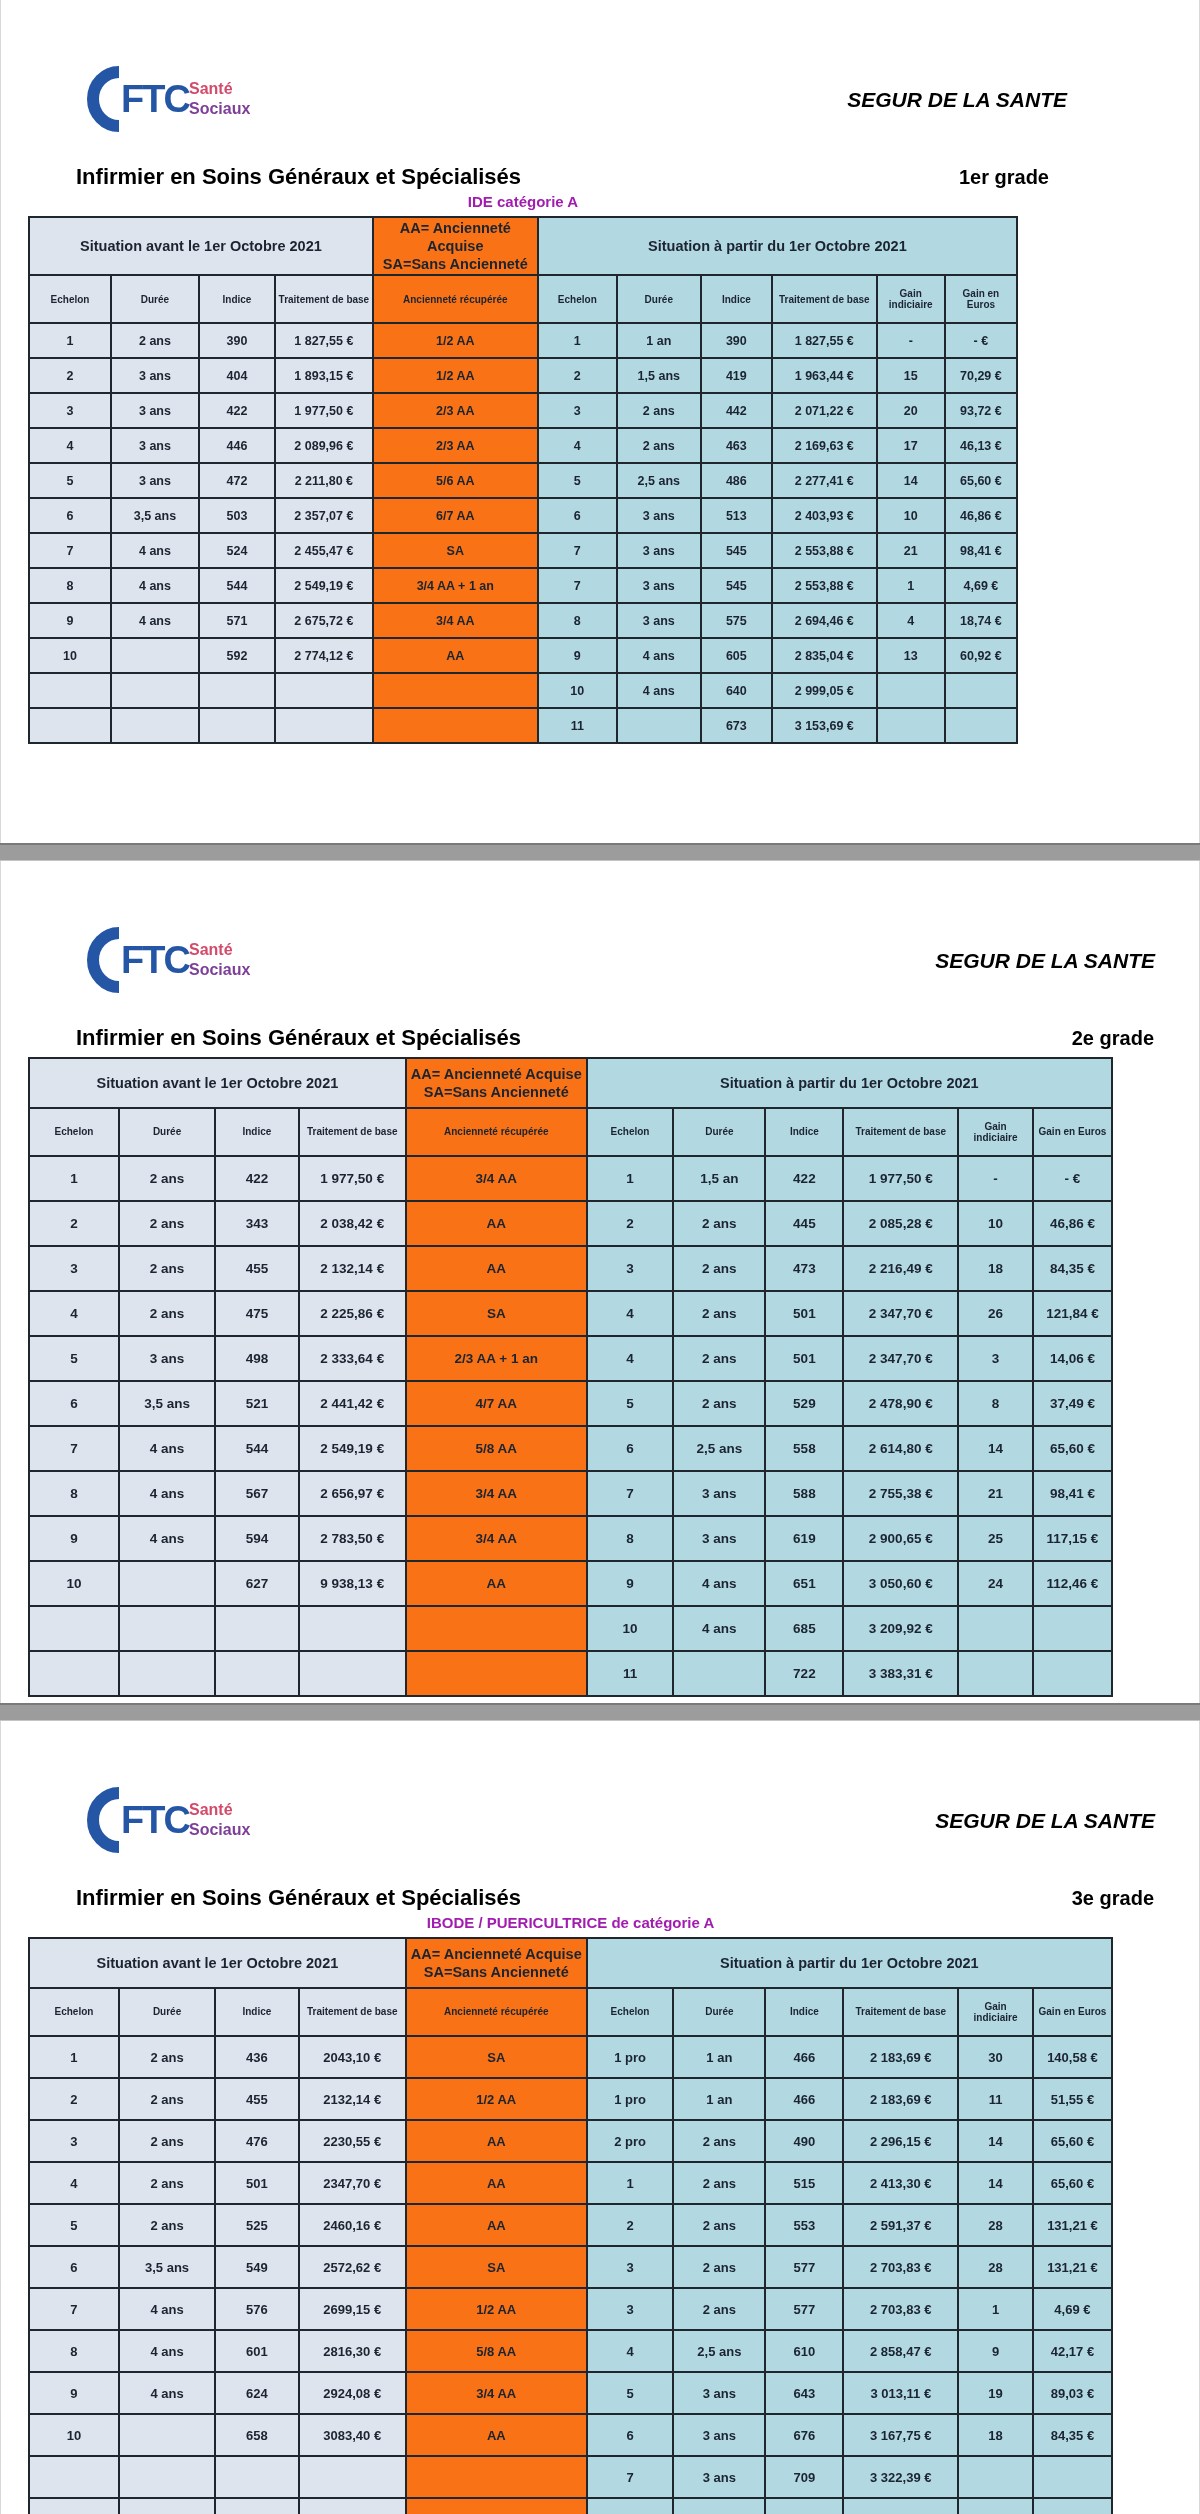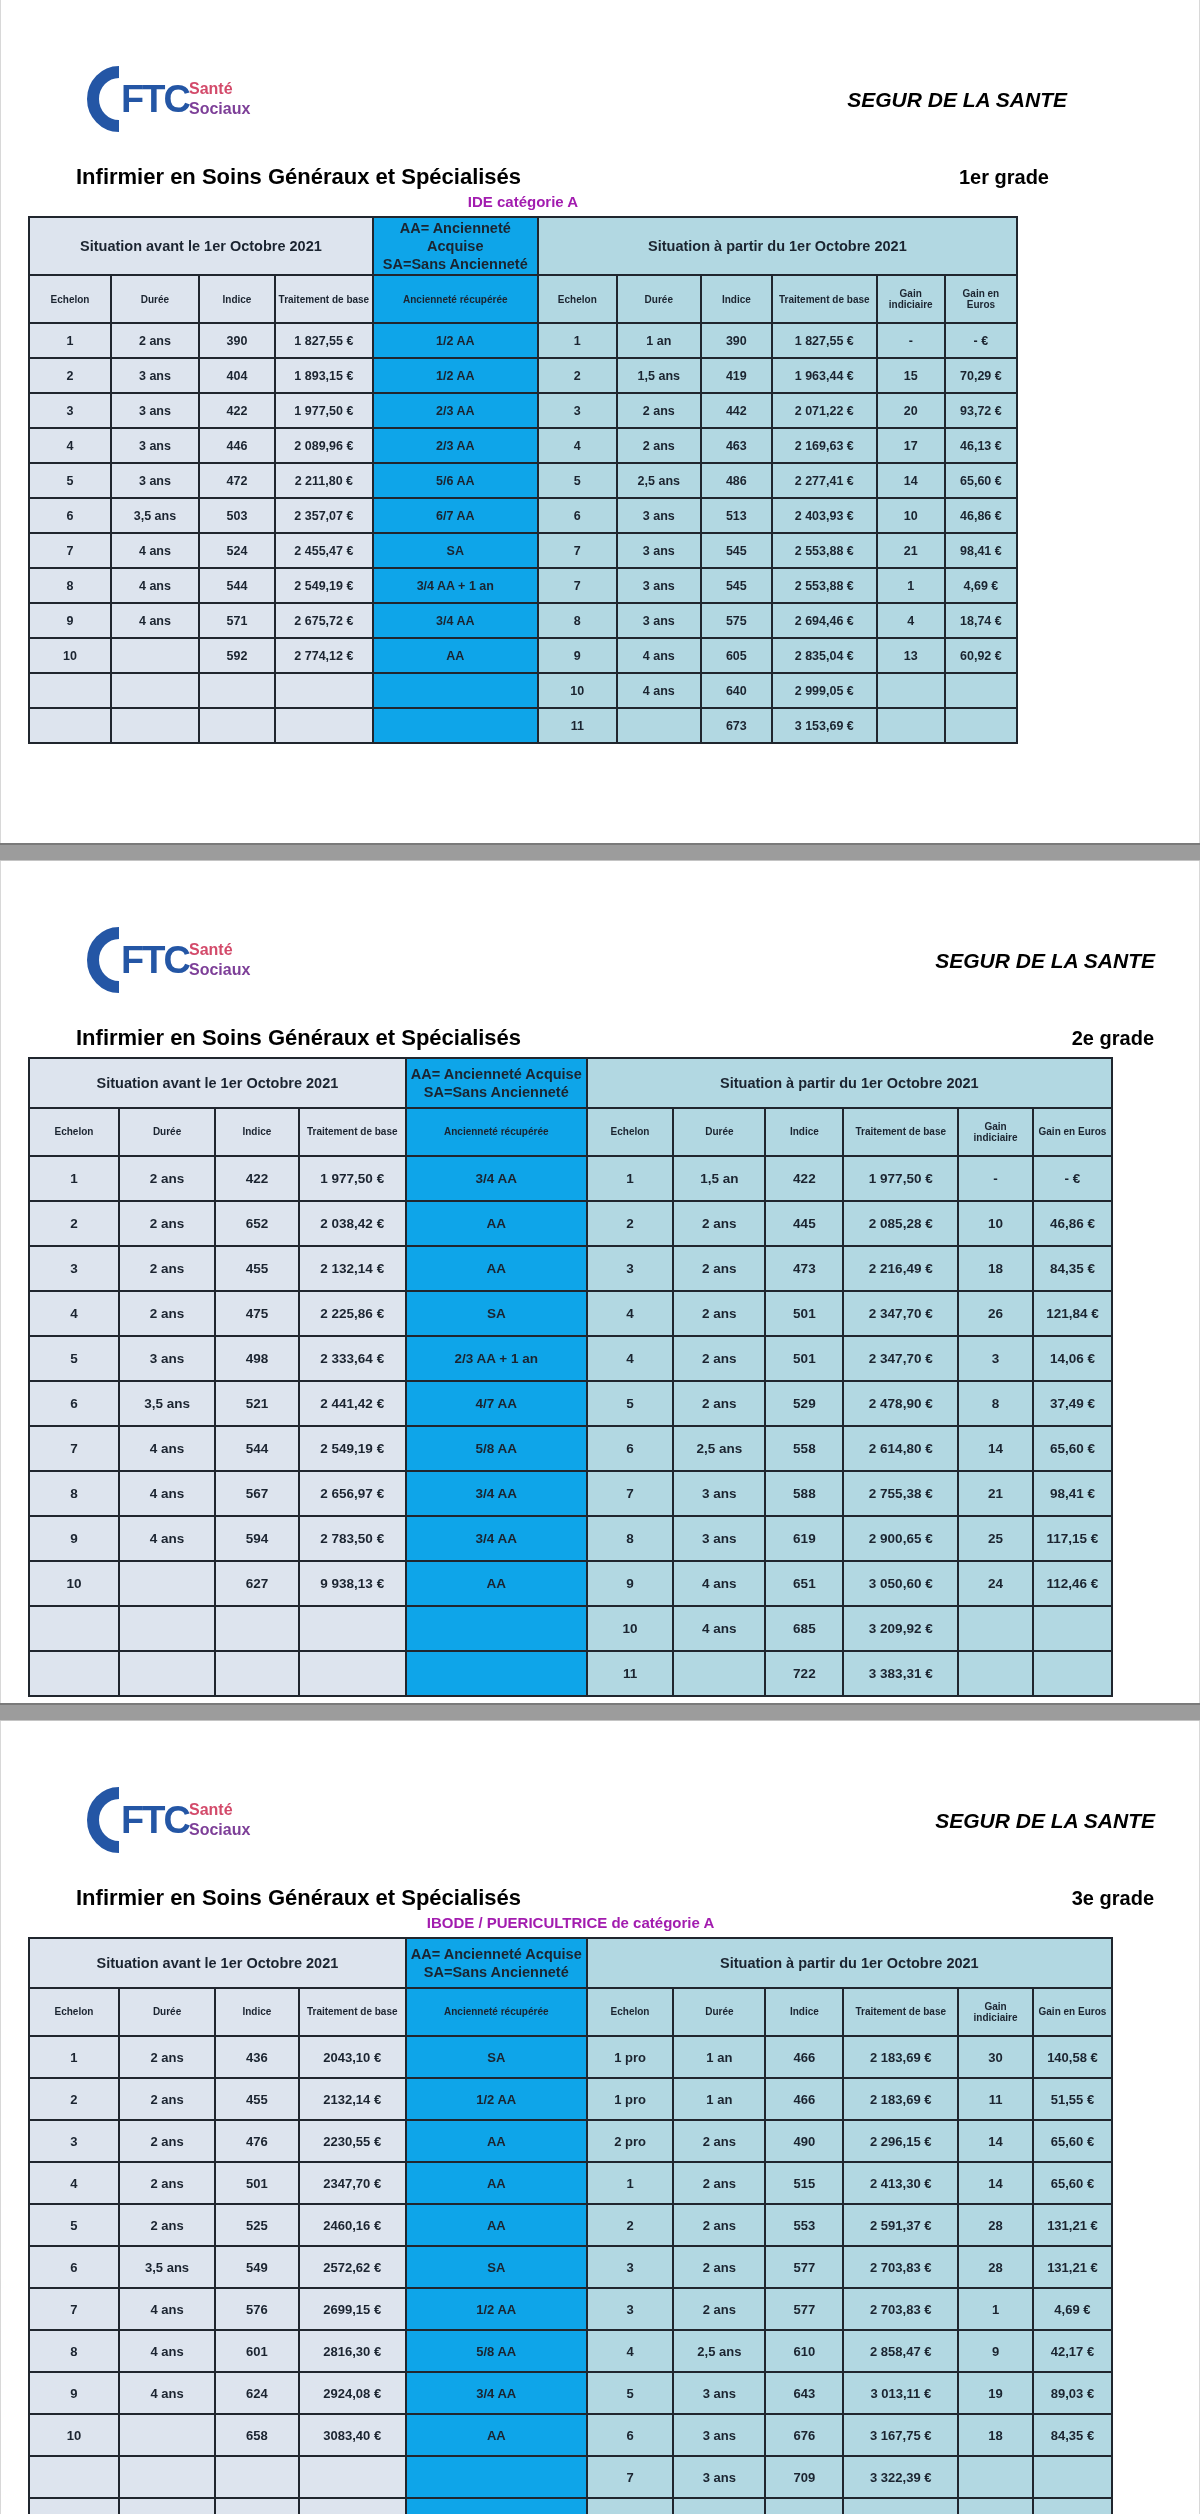--- a/index.html
+++ b/index.html
@@ -26,21 +26,21 @@
   .subtitle{text-align:center;font-size:15px;font-weight:bold;color:#a21caf;margin-top:3px;}
   .p1 .subtitle{width:990px;margin-left:27px;}
   .p2 .subtitle,.p3 .subtitle{width:1085px;margin-left:27px;}
 
   table.grid{border-collapse:collapse;margin-left:27px;margin-top:6px;table-layout:fixed;}
   .p1 table.grid{width:990px;}
   .p2 table.grid,.p3 table.grid{width:1085px;}
   table.grid th,table.grid td{border:2px solid #20262e;text-align:center;vertical-align:middle;
         font-weight:bold;padding:1px 2px;overflow:hidden;}
   .cl{background:#dde4ee;}
-  .ca{background:#0ea5e9;}
+  .ca{background:#f97316;}
   .cr{background:#b2d8e2;}
   .group-row th{height:46px;font-size:14.5px;}
   .anc-note{font-size:11px;line-height:1.25;}
   .col-row th{height:44px;font-size:10px;line-height:1.15;}
   .t1 tbody td{height:31px;font-size:12.5px;}
   .t2 tbody td{height:41px;font-size:13.5px;}
   .t3 tbody td{height:38px;font-size:13px;}
 
   col.c-ech{width:8.3%;}  col.c-dur{width:8.9%;} col.c-ind{width:7.7%;} col.c-tra{width:9.9%;}
   col.c-anc{width:16.7%;}
@@ -338,21 +338,21 @@
             <td class="cr">1</td>
             <td class="cr">1,5 an</td>
             <td class="cr">422</td>
             <td class="cr">1 977,50 €</td>
             <td class="cr">-</td>
             <td class="cr">-  €</td>
           </tr>
           <tr>
             <td class="cl">2</td>
             <td class="cl">2 ans</td>
-            <td class="cl">652</td>
+            <td class="cl">343</td>
             <td class="cl">2 038,42 €</td>
             <td class="ca">AA</td>
             <td class="cr">2</td>
             <td class="cr">2 ans</td>
             <td class="cr">445</td>
             <td class="cr">2 085,28 €</td>
             <td class="cr">10</td>
             <td class="cr">46,86 €</td>
           </tr>
           <tr>

